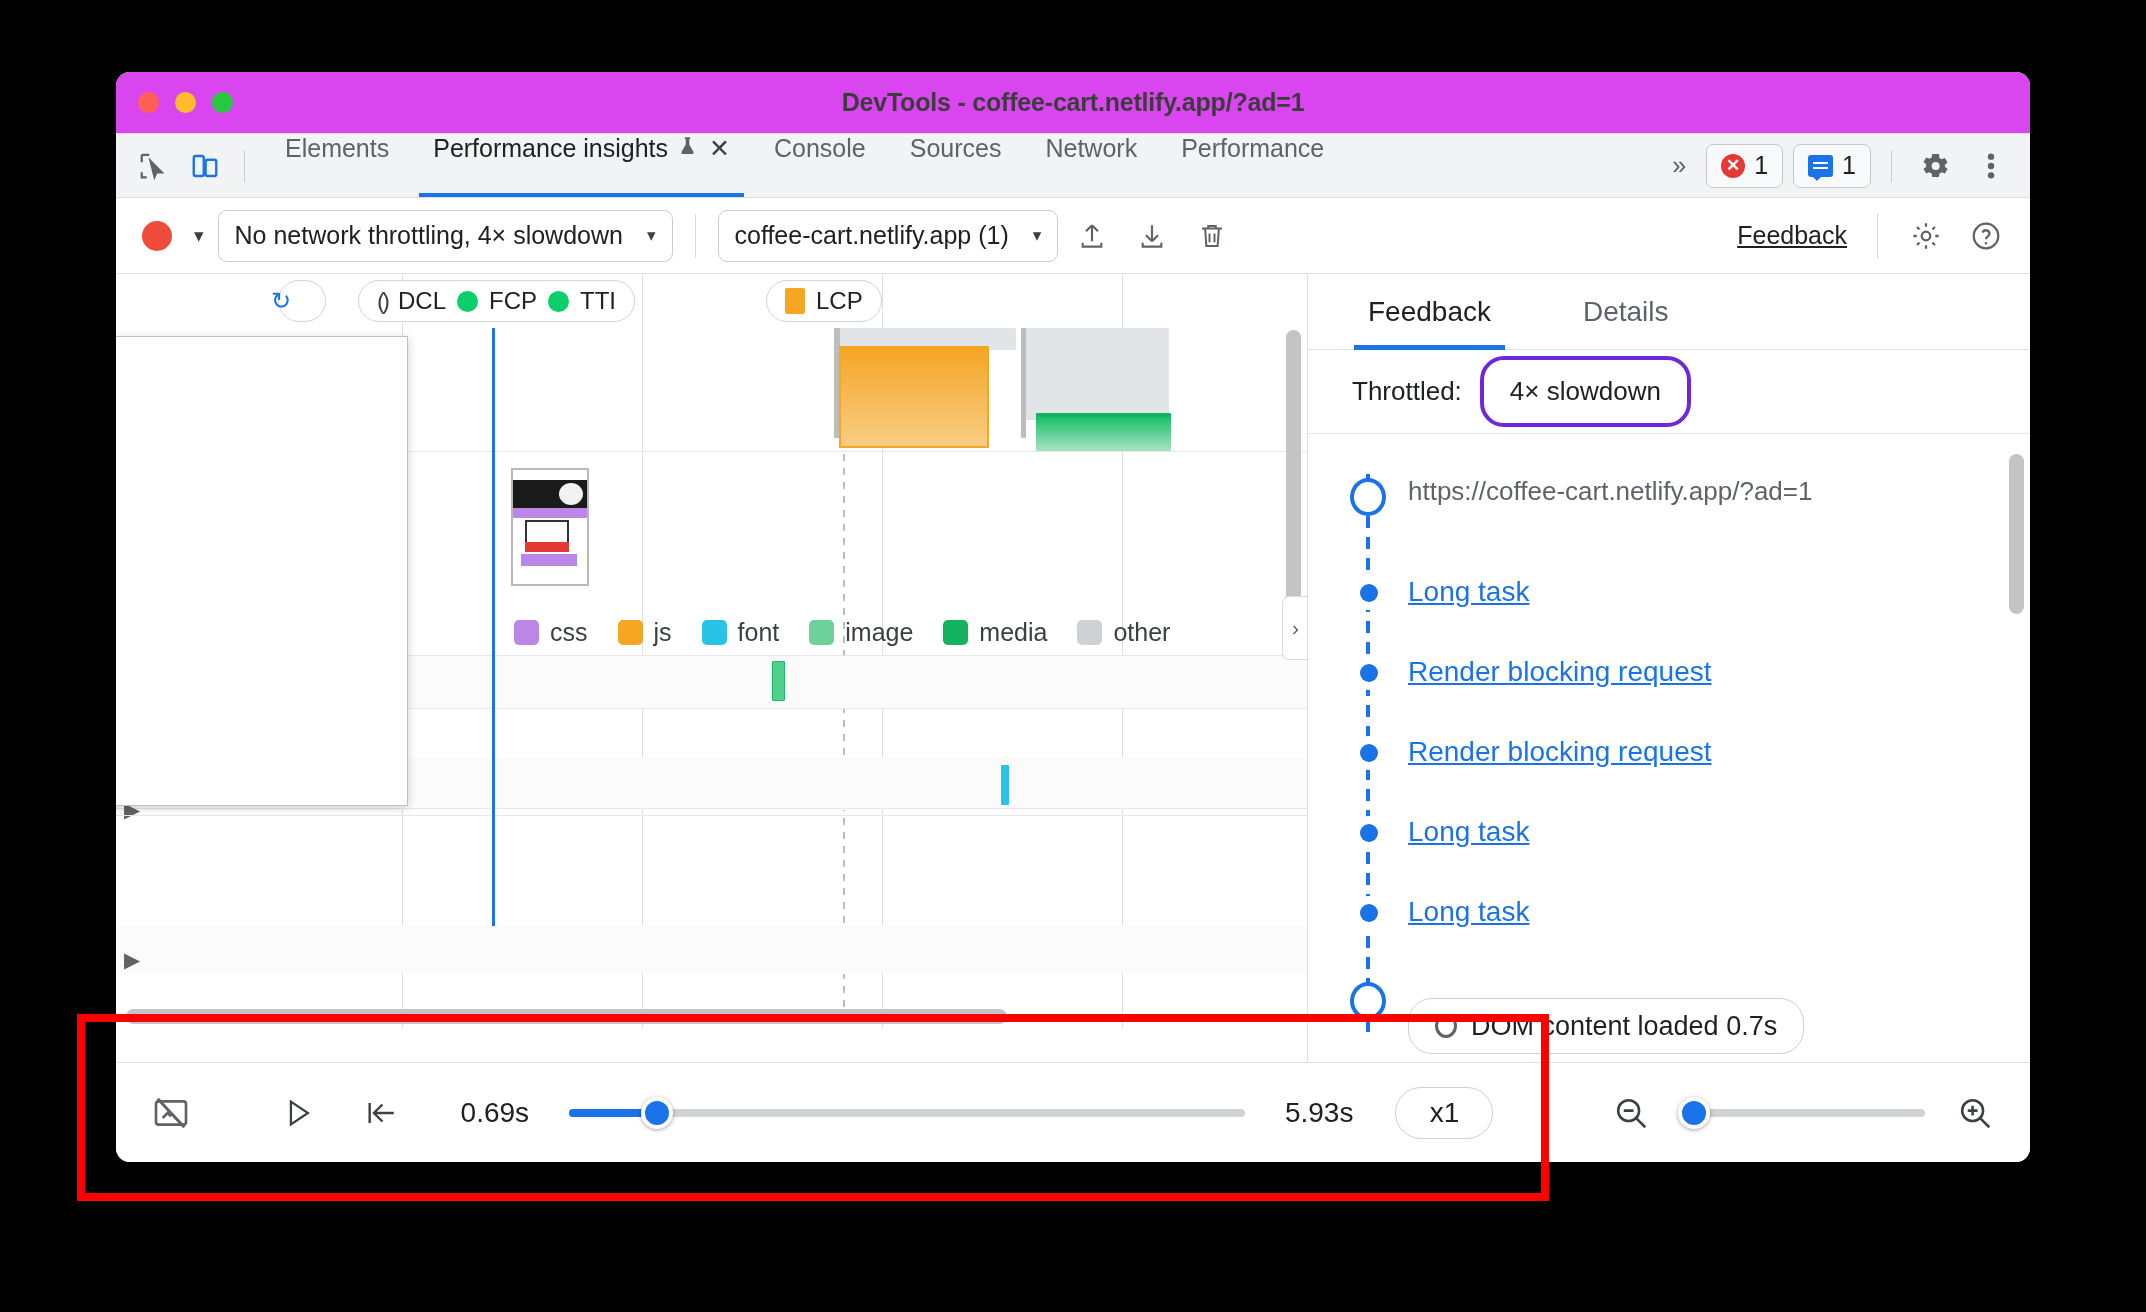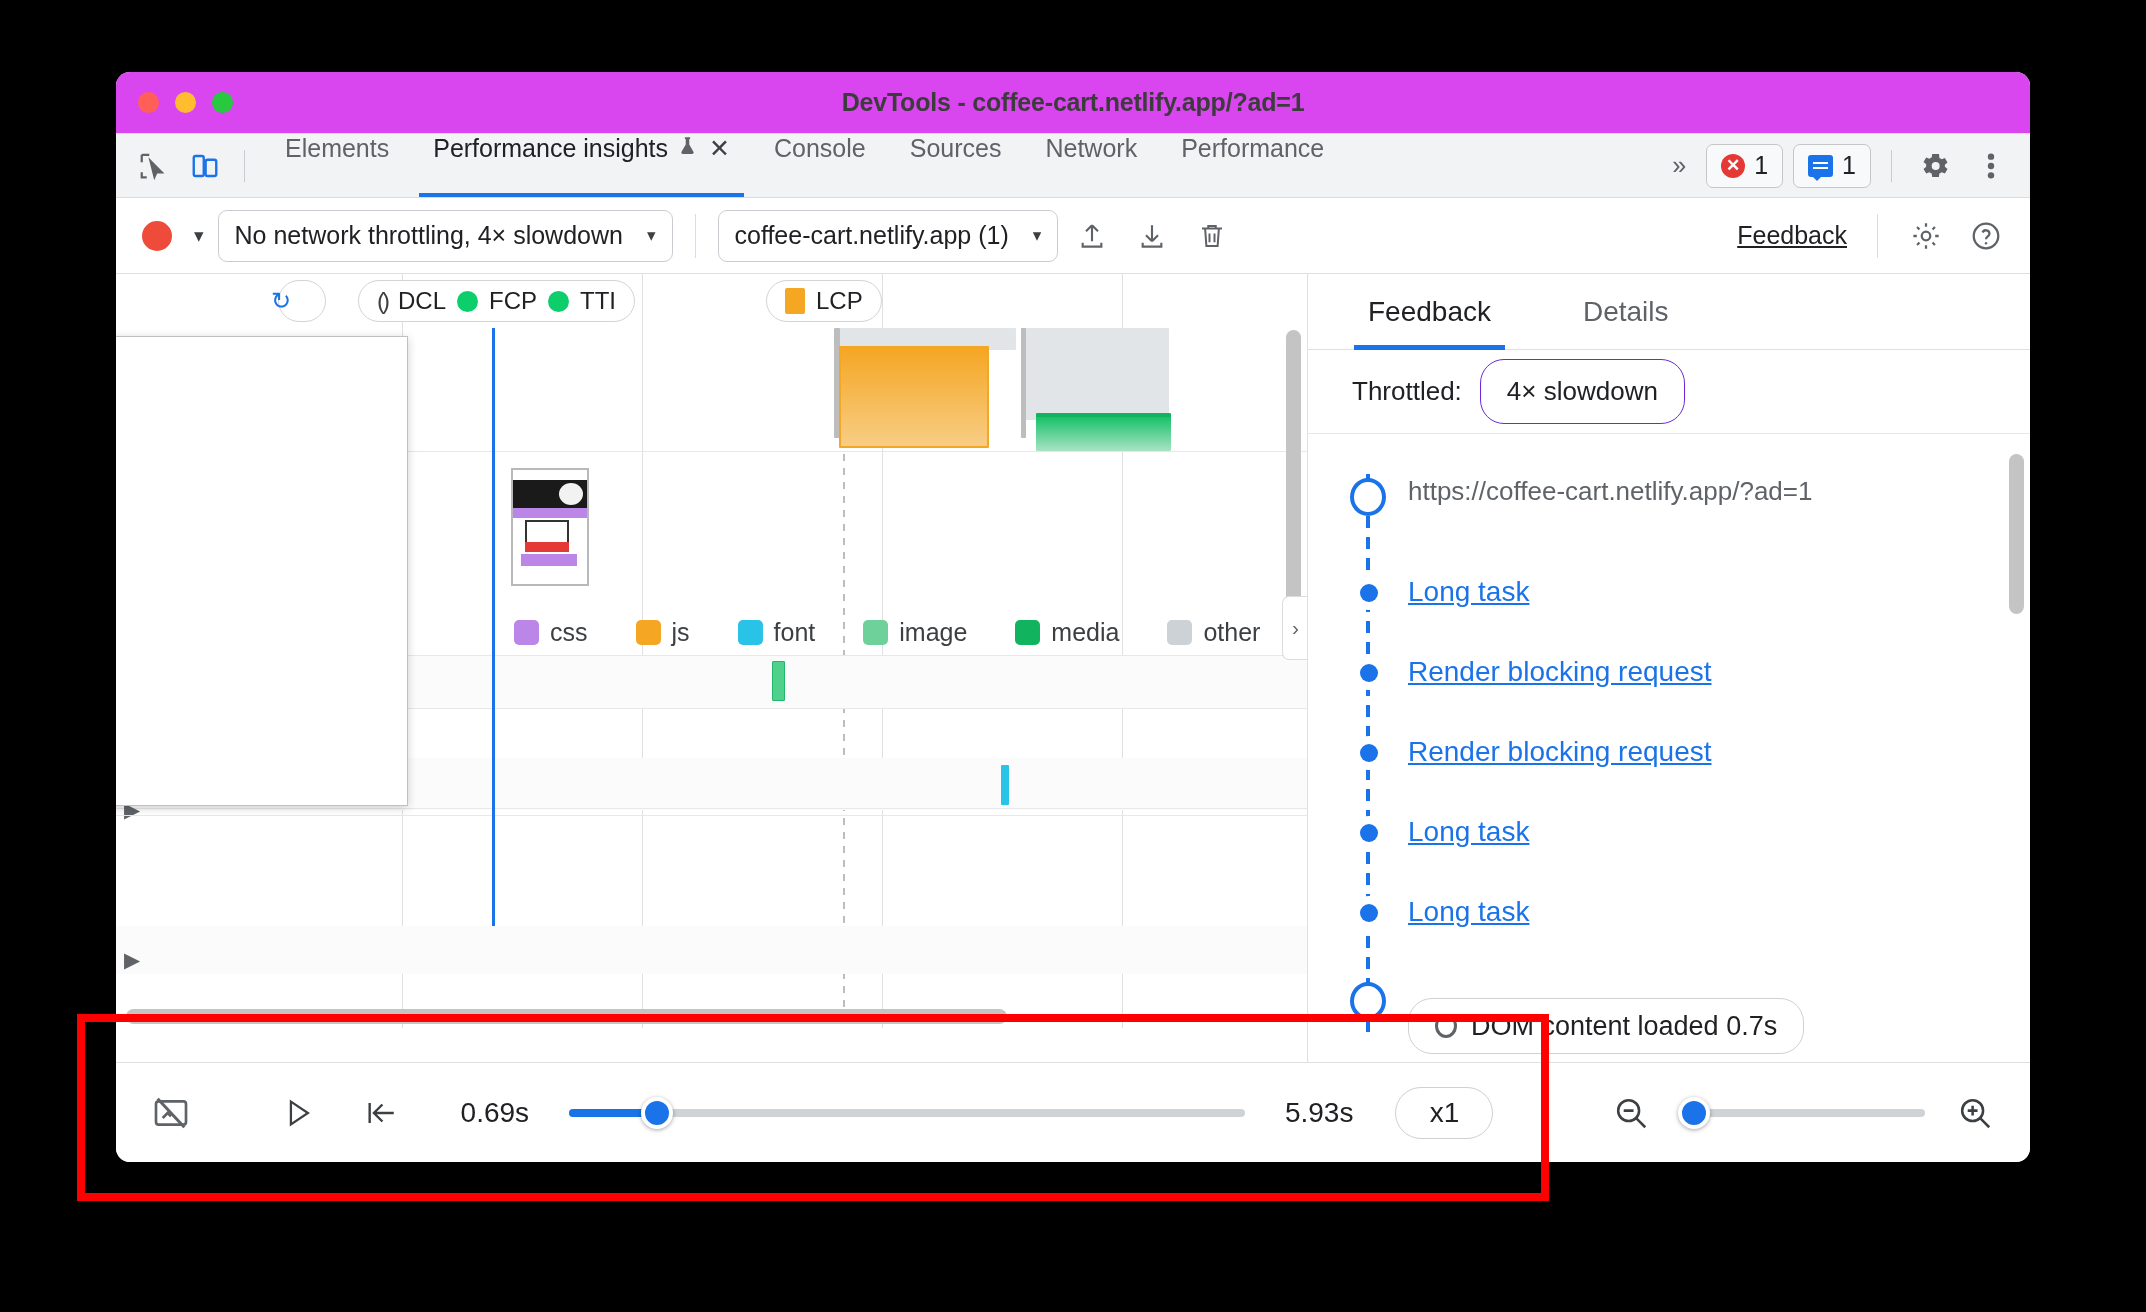--- a/index.html
+++ b/index.html
@@ -140,21 +140,21 @@
   .tlbody { position: relative; height: 700px; overflow: hidden; }
   .row-sep { position: absolute; left: 0; right: 0; height: 1px; background: #e8e8e8; }
   .band { position: absolute; left: 0; right: 0; background: #fafbfa; }
   .netbar { position: absolute; border-radius: 1px; }
   .arrowtog { position: absolute; font-size: 21px; color: #5f6368; }
   .dashline { position: absolute; top: 0; bottom: 0; width: 2px;
     background: repeating-linear-gradient(to bottom,#bdbdbd 0 7px,transparent 7px 14px); }
 
   .thumb { position: absolute; background:#fff; border: 2px solid #b9b9b9; overflow: hidden; }
   .legend {
-    position: absolute; display: flex; align-items: center; gap: 48px;
+    position: absolute; display: flex; align-items: center; gap: 30px;
     font-size: 25px; color: #3c4043;
   }
   .lg { display: flex; align-items: center; gap: 11px; }
   .lgsw { width: 25px; height: 25px; border-radius: 5px; }
 
   .popupbox {
     position: absolute; background: #fff; border: 1px solid #c0c0c0;
     box-shadow: 0 2px 9px rgba(0,0,0,.18); z-index: 25;
   }
 
@@ -172,21 +172,21 @@
   
   .rtabs { height: 76px; display: flex; align-items: center;
            border-bottom: 1px solid #e0e0e0; padding-left: 60px; gap: 92px; }
   .rtab { font-size: 28px; color: #5f6368; position: relative; height: 76px;
           display: flex; align-items: center; }
   .rtab.active { color: #202124; }
   .rtab.active::after { content:""; position:absolute; left:-14px; right:-14px; bottom:0;
     height: 5px; background: #1a73e8; }
   .throttled { height: 84px; display:flex; align-items:center; gap: 18px;
     padding-left: 44px; border-bottom: 1px solid #e8e8e8; font-size: 26px; color:#202124; }
-  .thpill { border: 1px solid #6d28d9; border-radius: 24px; padding: 16px 26px; font-size: 26px; }
+  .thpill { border: 4px solid #6d28d9; border-radius: 24px; padding: 16px 26px; font-size: 26px; }
 
   .insights { position: relative; padding: 28px 0 0 0; }
   .tline { position: absolute; left: 58px; top: 40px; bottom: 0; width: 4px; }
   .ins-item { position: relative; display: flex; align-items: flex-start;
               min-height: 80px; padding-left: 100px; }
   .nav-ring { position: absolute; left: 42px; top: 4px; width: 36px; height: 38px;
               border: 4px solid #1a73e8; border-radius: 50%; background:#fff; }
   .ins-dot { position: absolute; left: 52px; top: 8px; width: 18px; height: 18px;
              border-radius: 50%; background: #1a73e8; box-shadow: 0 0 0 8px #fff; }
   .ins-title { font-size: 28px; font-weight: bold; color: #202124; line-height: 1.25; }

